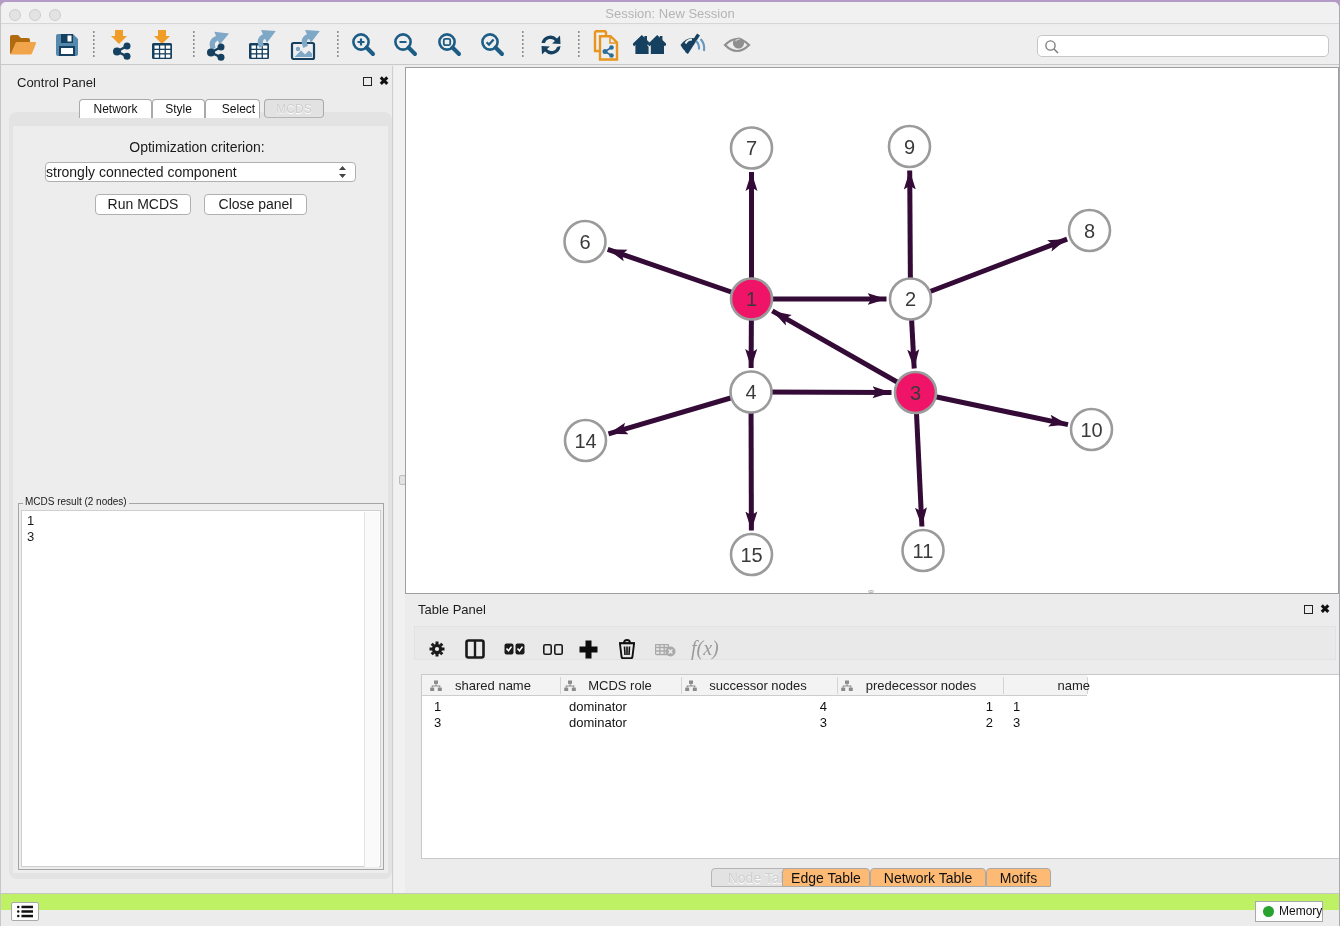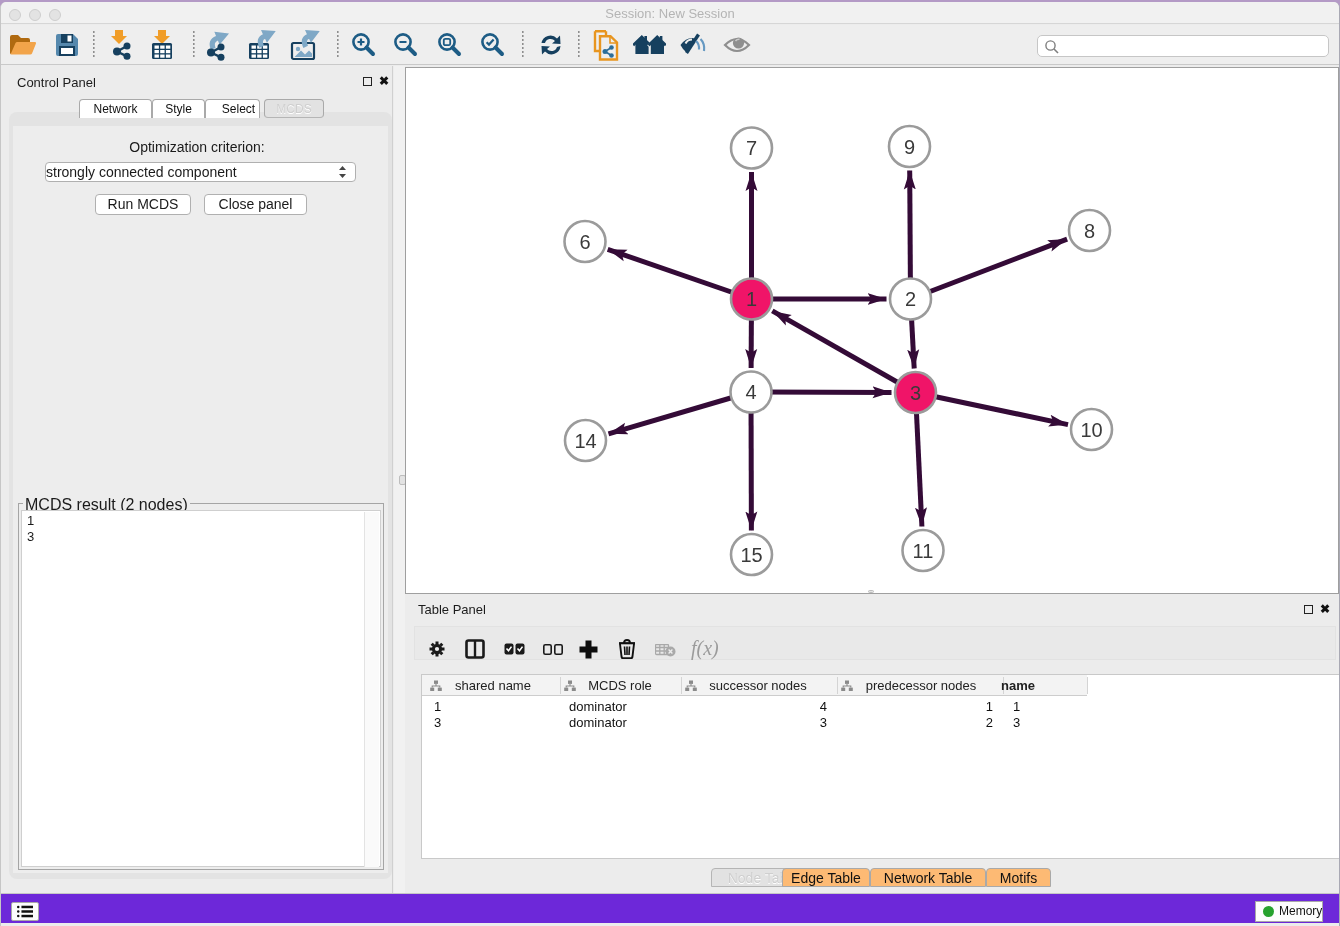--- a/index.html
+++ b/index.html
@@ -44,22 +44,22 @@
   background:#ededed; }
 
 #frame { position:absolute; left:404px; top:1px; width:934px; height:527px;
   border:1px solid #9f9f9f; background:#fff; }
 #ftitle { position:absolute; left:0; top:0; width:100%; height:20px;
   background:linear-gradient(#f4f4f4,#d8d8d8); border-bottom:1px solid #9e9e9e; }
 .fl { position:absolute; top:4.5px; width:11px; height:11px; border-radius:50%; }
 
 #tpanel { position:absolute; left:404px; top:529px; width:934px; height:298px; background:#ececec; }
 
-#status { position:absolute; left:0; top:891px; width:100%; height:30px;
-  background:#6d28d9; border-top:1px solid #c6c6c6; }
+#status { position:absolute; left:0; top:891px; width:100%; height:17px;
+  background:#bef264; border-top:1px solid #c6c6c6; }
 #memory { position:absolute; right:16px; top:7px; width:68px; height:21px; background:#fdfdfd;
   border:1px solid #a9a9a9; font-size:12px; color:#111; line-height:19px;
   padding-left:23px; }
 #memory .dot { position:absolute; left:7px; top:4px; width:11px; height:11px;
   border-radius:50%; background:#27a22e; }
 #listbtn { position:absolute; left:10px; top:8px; width:28px; height:19px; background:#fdfdfd;
   border:1px solid #a9a9a9; border-radius:2px; }
 .hsep { position:absolute; top:2px; width:1px; height:17px; background:#d4d4d4; }
 .hico { position:absolute; top:5px; }
 .hlbl { position:absolute; top:3px; font-size:13px; color:#222; text-align:center; }
@@ -261,21 +261,21 @@
         <span style="position:absolute;left:0;top:1px;font-size:14px;color:#1a1a1a;">strongly connected component</span>
         <svg width="11" height="14" viewBox="0 0 11 14" style="position:absolute;right:7px;top:2px;">
           <path d="M2 5 L5.5 1 L9 5 Z" fill="#444"></path>
           <path d="M2 9 L5.5 13 L9 9 Z" fill="#444"></path>
         </svg>
       </div>
       <div style="position:absolute;left:94px;top:128px;width:96px;height:21px;background:#fff;border:1px solid #b0b0b0;border-radius:4px;text-align:center;font-size:14px;color:#1a1a1a;line-height:19px;">Run MCDS</div>
       <div style="position:absolute;left:203px;top:128px;width:103px;height:21px;background:#fff;border:1px solid #b0b0b0;border-radius:4px;text-align:center;font-size:14px;color:#1a1a1a;line-height:19px;">Close panel</div>
 
       <div style="position:absolute;left:17px;top:437px;width:366px;height:367px;border:1px solid #a5a5a5;">
-        <div style="position:absolute;left:4px;top:-8px;background:#ededed;padding:0 2px;font-size:16px;color:#1a1a1a;">MCDS result (2 nodes)</div>
+        <div style="position:absolute;left:4px;top:-8px;background:#ededed;padding:0 2px;font-size:10px;color:#1a1a1a;">MCDS result (2 nodes)</div>
         <div style="position:absolute;left:2px;top:6px;width:360px;height:357px;background:#fff;border:1px solid #cfcfcf;">
           <div style="position:absolute;left:5px;top:2px;font-size:13px;color:#1a1a1a;line-height:16px;">1<br>3</div>
           <div style="position:absolute;right:1px;top:1px;width:15px;height:355px;background:#fafafa;border-left:1px solid #e3e3e3;"></div>
         </div>
       </div>
     </div>
     <div id="gutter">
         <div class="handle"></div>
       </div>
     <div id="hhandle"></div>
@@ -415,21 +415,21 @@
               <rect x="4" y="0.5" width="4" height="3.4"></rect>
               <rect x="0.2" y="7.6" width="4" height="3.4"></rect>
               <rect x="7.8" y="7.6" width="4" height="3.4"></rect>
               <path d="M6 3.9 V6 M2.2 7.6 V6 H9.8 V7.6" fill="none" stroke="#8a8a8a" stroke-width="1.1"></path>
             </g>
           </svg>
         <div class="hlbl" style="left:16px;width:110px;">shared name</div>
         <div class="hlbl" style="left:150px;width:96px;">MCDS role</div>
         <div class="hlbl" style="left:270px;width:132px;">successor nodes</div>
         <div class="hlbl" style="left:427px;width:144px;">predecessor nodes</div>
-        <div class="hlbl" style="left:579px;width:89px;text-align:left;font-weight:bold;">name</div>
+        <div class="hlbl" style="left:579px;width:89px;text-align:right;">name</div>
 
         <div class="cell" style="left:12px;top:24px;">1</div>
         <div class="cell" style="left:147px;top:24px;">dominator</div>
         <div class="cell" style="left:267px;top:24px;width:138px;text-align:right;">4</div>
         <div class="cell" style="left:423px;top:24px;width:148px;text-align:right;">1</div>
         <div class="cell" style="left:591px;top:24px;">1</div>
         <div class="cell" style="left:12px;top:40px;">3</div>
         <div class="cell" style="left:147px;top:40px;">dominator</div>
         <div class="cell" style="left:267px;top:40px;width:138px;text-align:right;">3</div>
         <div class="cell" style="left:423px;top:40px;width:148px;text-align:right;">2</div>

